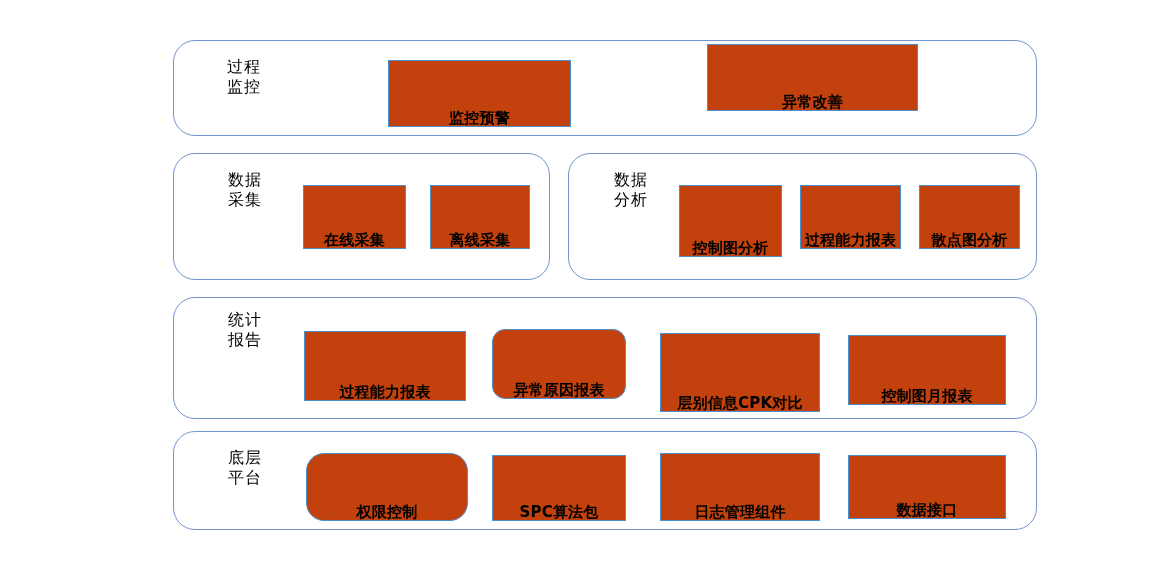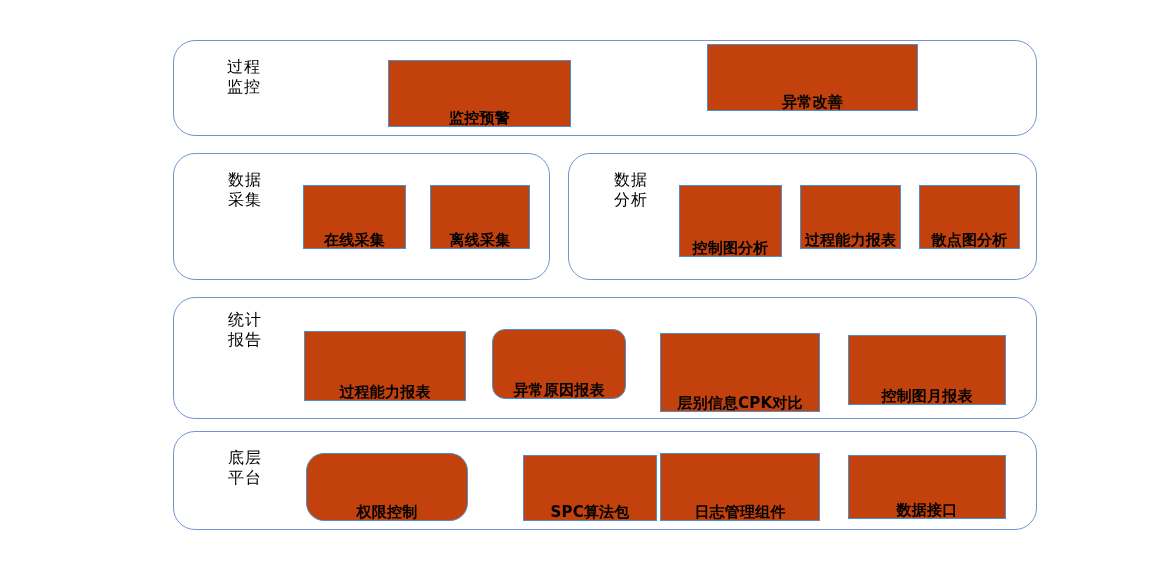--- a/index.html
+++ b/index.html
@@ -133,21 +133,21 @@
 
   <div class="layer" style="left:173px; top:431px; width:864px; height:99px;"></div>
 
   <div class="layer-label" style="left:209px; top:448px; width:72px;">底层
 平台</div>
 
   <div class="module" style="left:306px; top:453px; width:162px; height:68px;border-radius:18px;">
     <span class="module-label">权限控制</span>
   </div>
 
-  <div class="module" style="left:492px; top:455px; width:134px; height:66px;margin-left:31px;">
+  <div class="module" style="left:492px; top:455px; width:134px; height:66px;">
     <span class="module-label">SPC算法包</span>
   </div>
 
   <div class="module" style="left:660px; top:453px; width:160px; height:68px;">
     <span class="module-label">日志管理组件</span>
   </div>
 
   <div class="module" style="left:848px; top:455px; width:158px; height:64px;">
     <span class="module-label">数据接口</span>
   </div>

